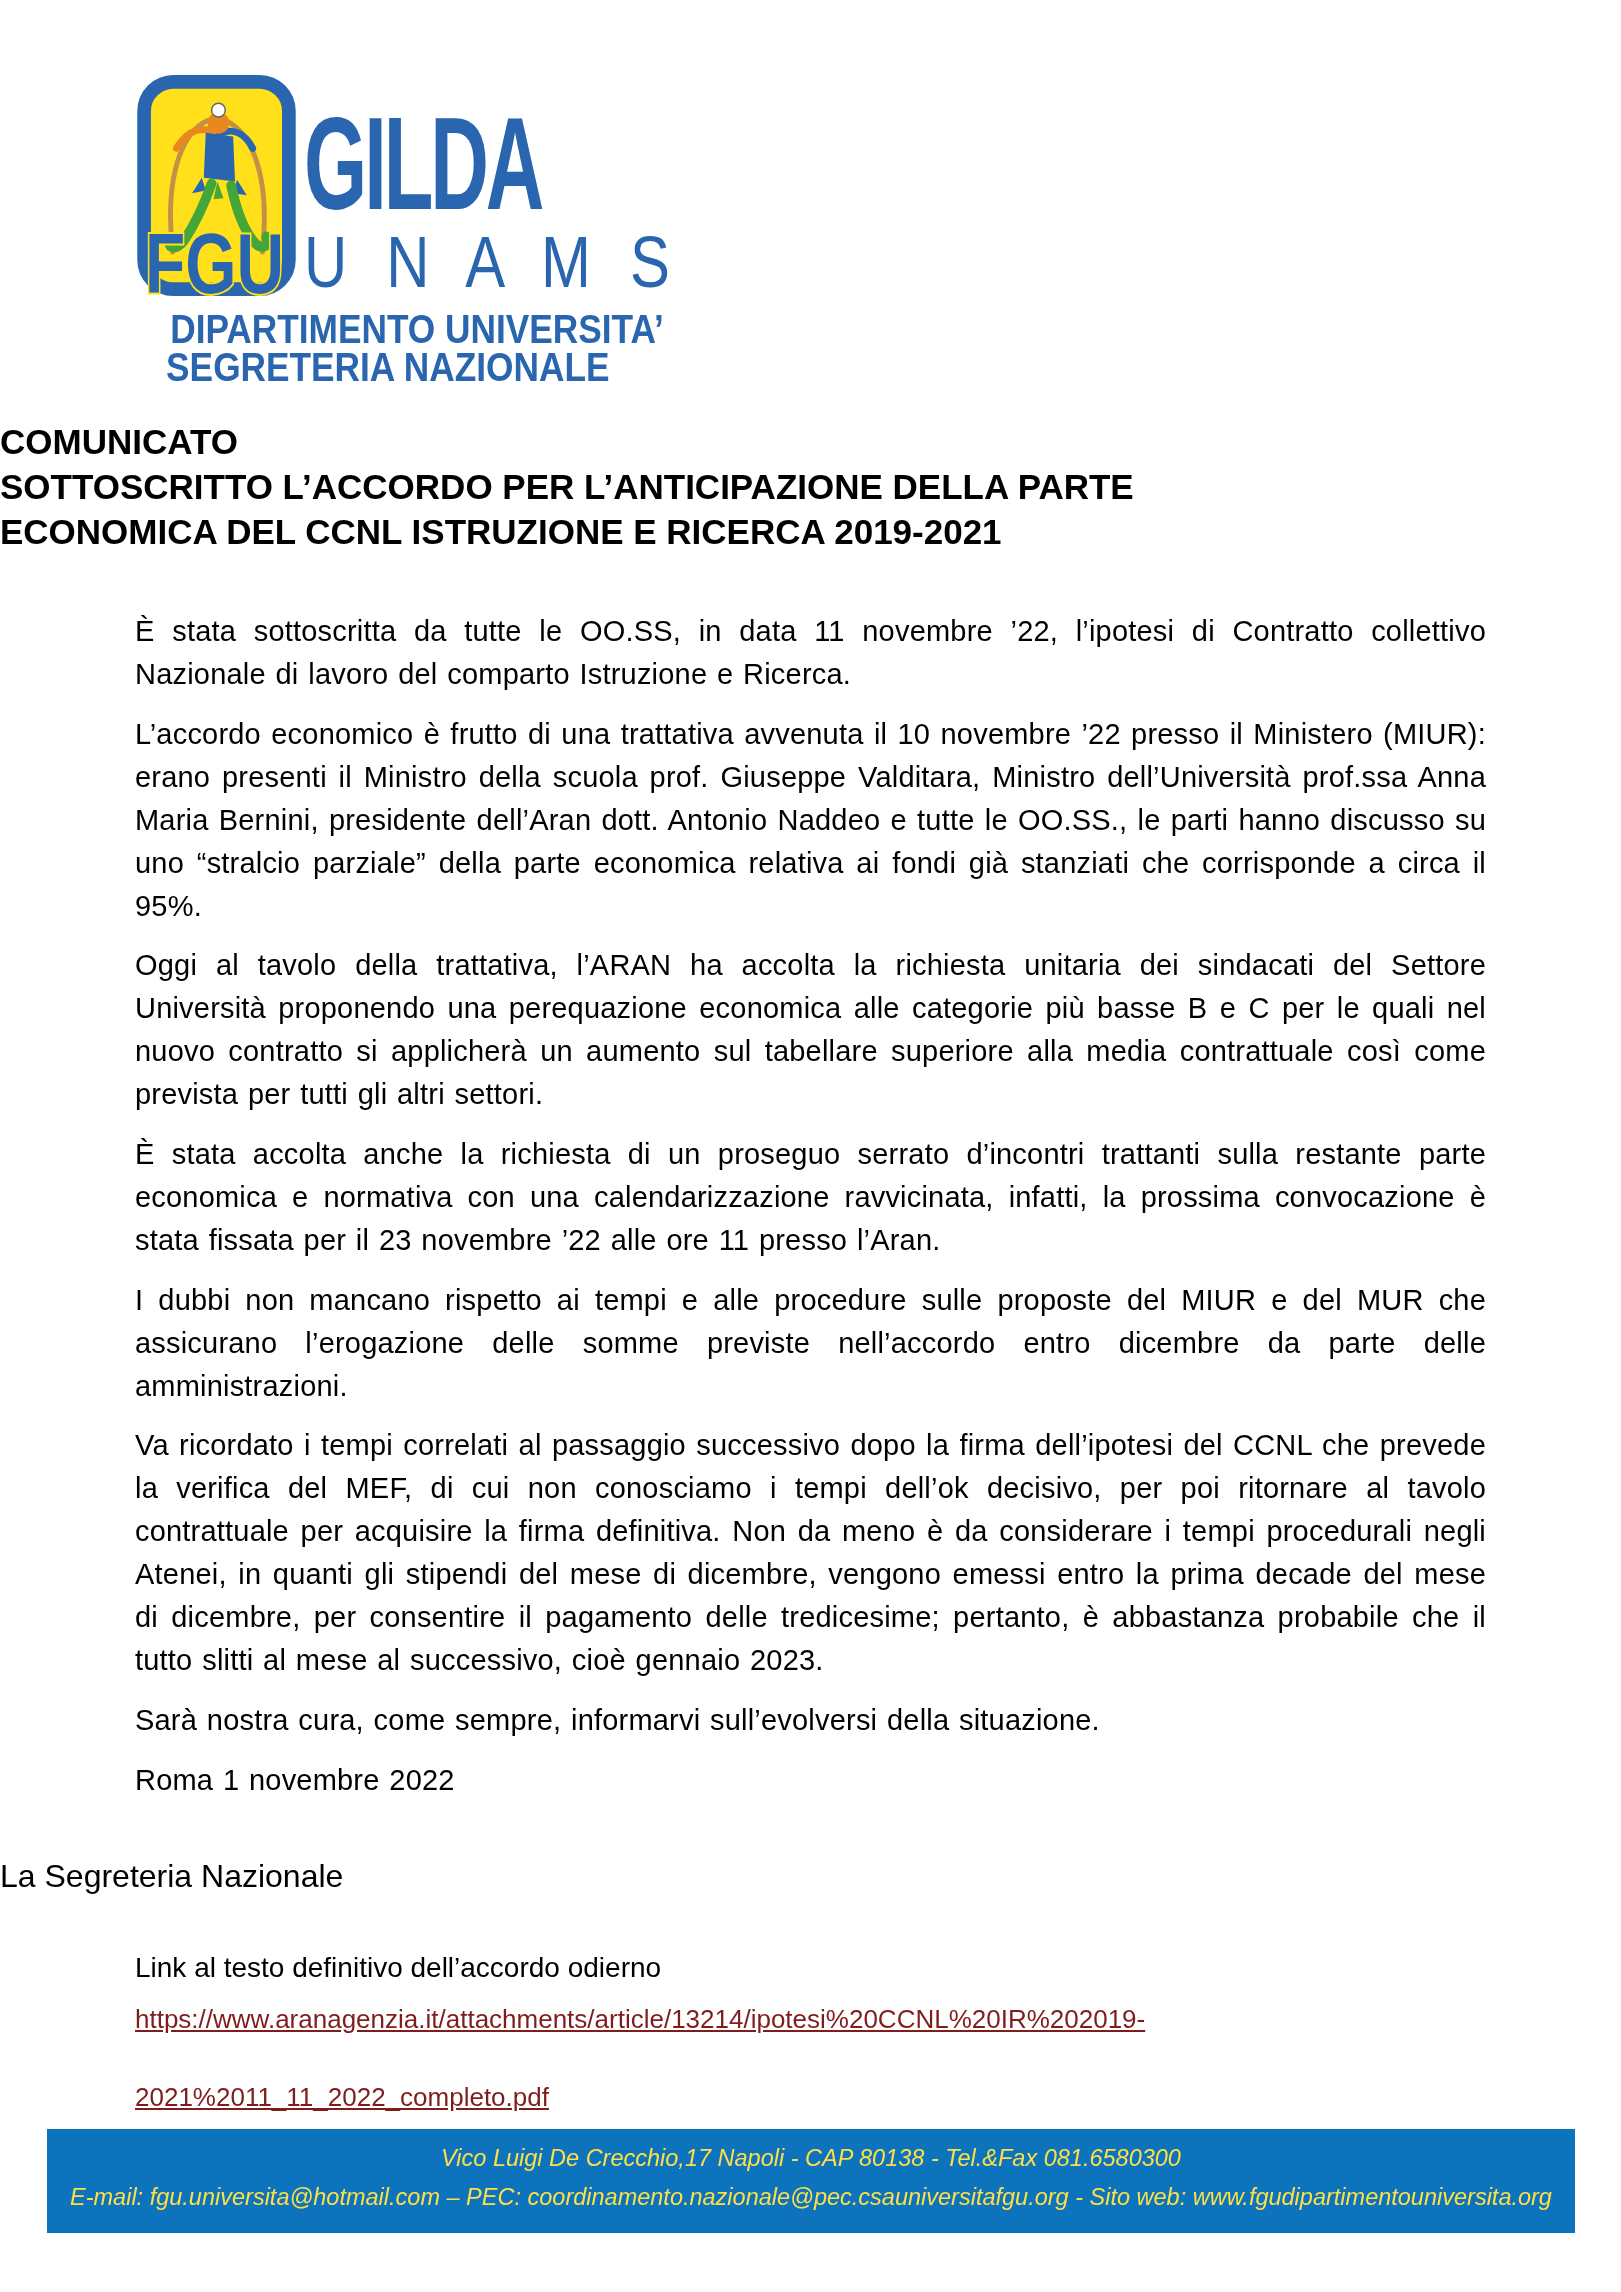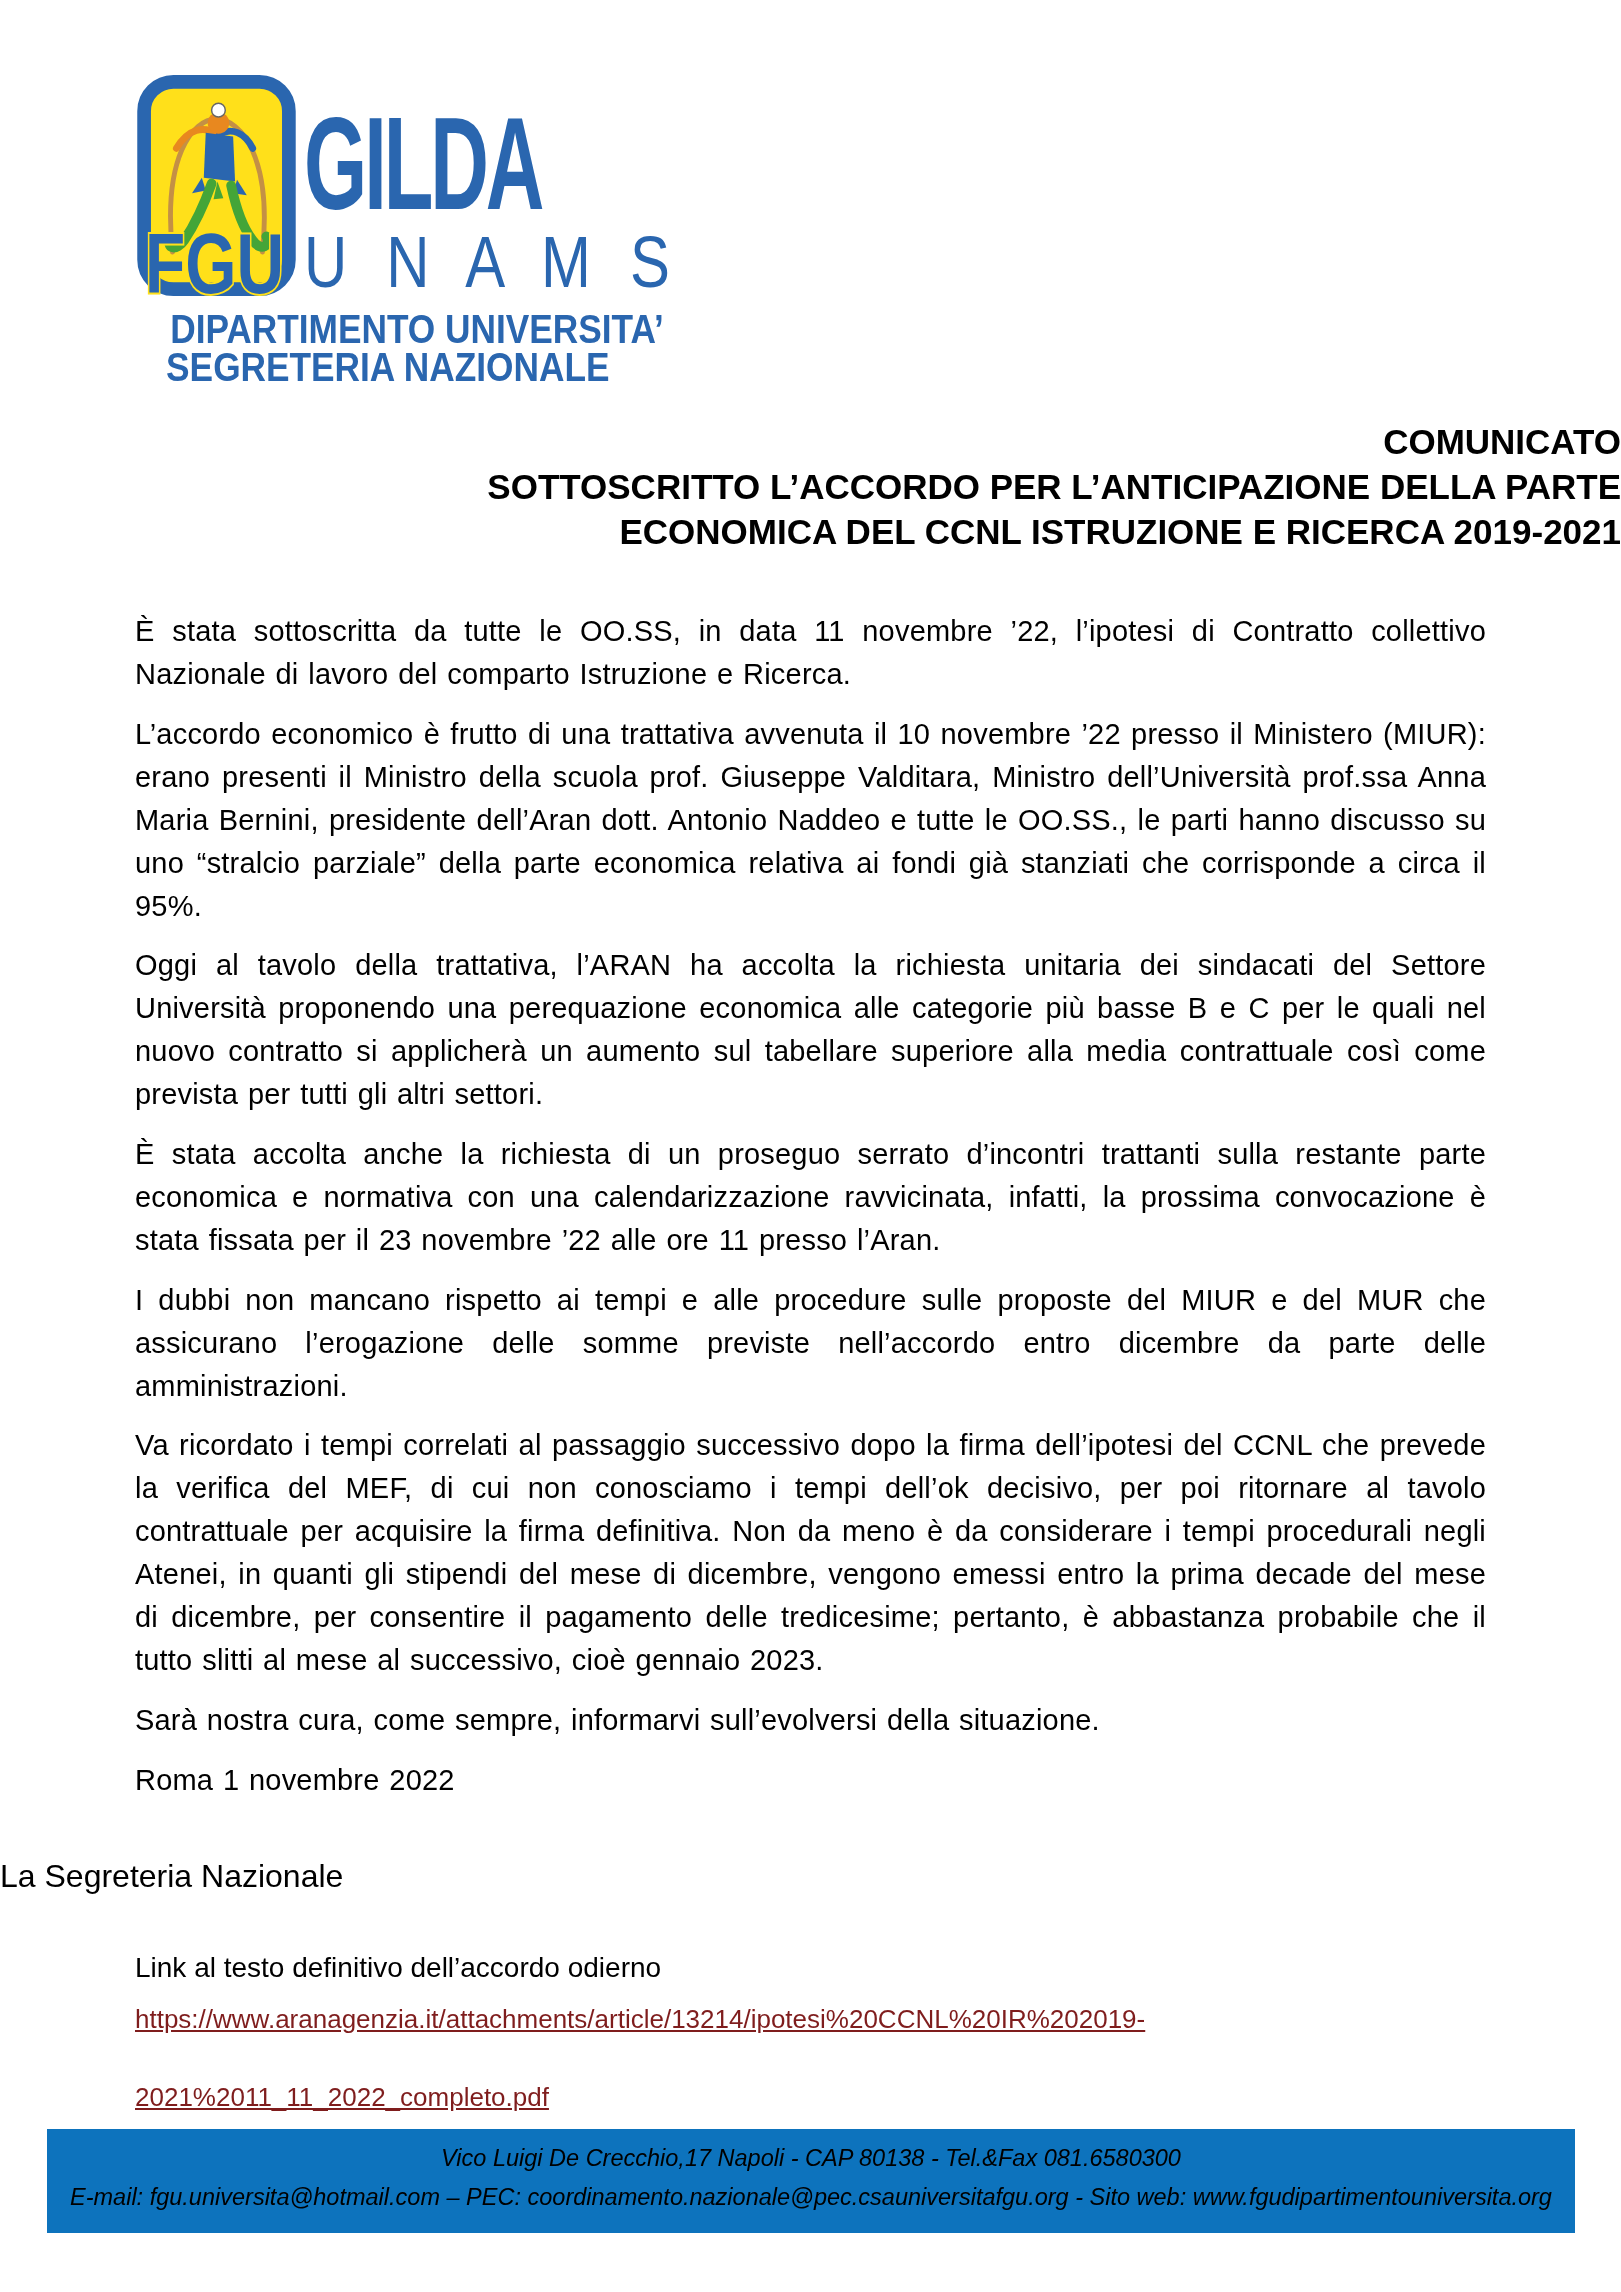--- a/index.html
+++ b/index.html
@@ -21,21 +21,21 @@
     letter-spacing:13.7px;transform:scaleX(0.82);transform-origin:left top;
     white-space:nowrap;font-weight:400;
   }
   .dept{position:absolute;left:130px;top:310px;width:461px;text-align:center;color:#2A66AF;}
   .dept-line{
     display:inline-block;font-weight:bold;font-size:41px;line-height:38px;
     transform:scaleX(0.86);transform-origin:center top;white-space:nowrap;
   }
 
   
-  .title{position:absolute;left:0;top:419px;width:100%;text-align:right;
+  .title{position:absolute;left:0;top:419px;width:100%;text-align:left;
     font-weight:bold;font-size:35px;line-height:45px;color:#000;}
 
   
   .body-text{
     position:absolute;left:135px;top:610px;width:1351px;
     font-size:29px;line-height:43px;text-align:justify;
     letter-spacing:0.2px;word-spacing:1.5px;
   }
   .body-text p{margin:0 0 16.7px 0;}
 
@@ -44,21 +44,21 @@
   
   .links{position:absolute;left:135px;top:1952px;width:1351px;}
   .links-label{font-size:28px;margin:0 0 15.7px 0;}
   .url-line{display:block;color:#7f1d1d;text-decoration:underline;font-size:26px;
     line-height:39px;cursor:pointer;width:max-content;max-width:1351px;}
   .url-line + .url-line{margin-top:39px;}
 
   
   .footer{
     position:absolute;left:47px;top:2129px;width:1528px;height:104px;
-    background:#0D73BD;color:#000000;font-style:italic;text-align:center;
+    background:#0D73BD;color:#fde047;font-style:italic;text-align:center;
   }
   .footer-l1{margin-top:15.7px;font-size:23.5px;line-height:27.4px;}
   .footer-l2{margin-top:11.8px;font-size:23.5px;line-height:27.4px;}
 </style>
 </head>
 <body>
 
 <div class="page">
 
   <svg class="logo-mark" viewBox="0 0 165 228" aria-hidden="true">

